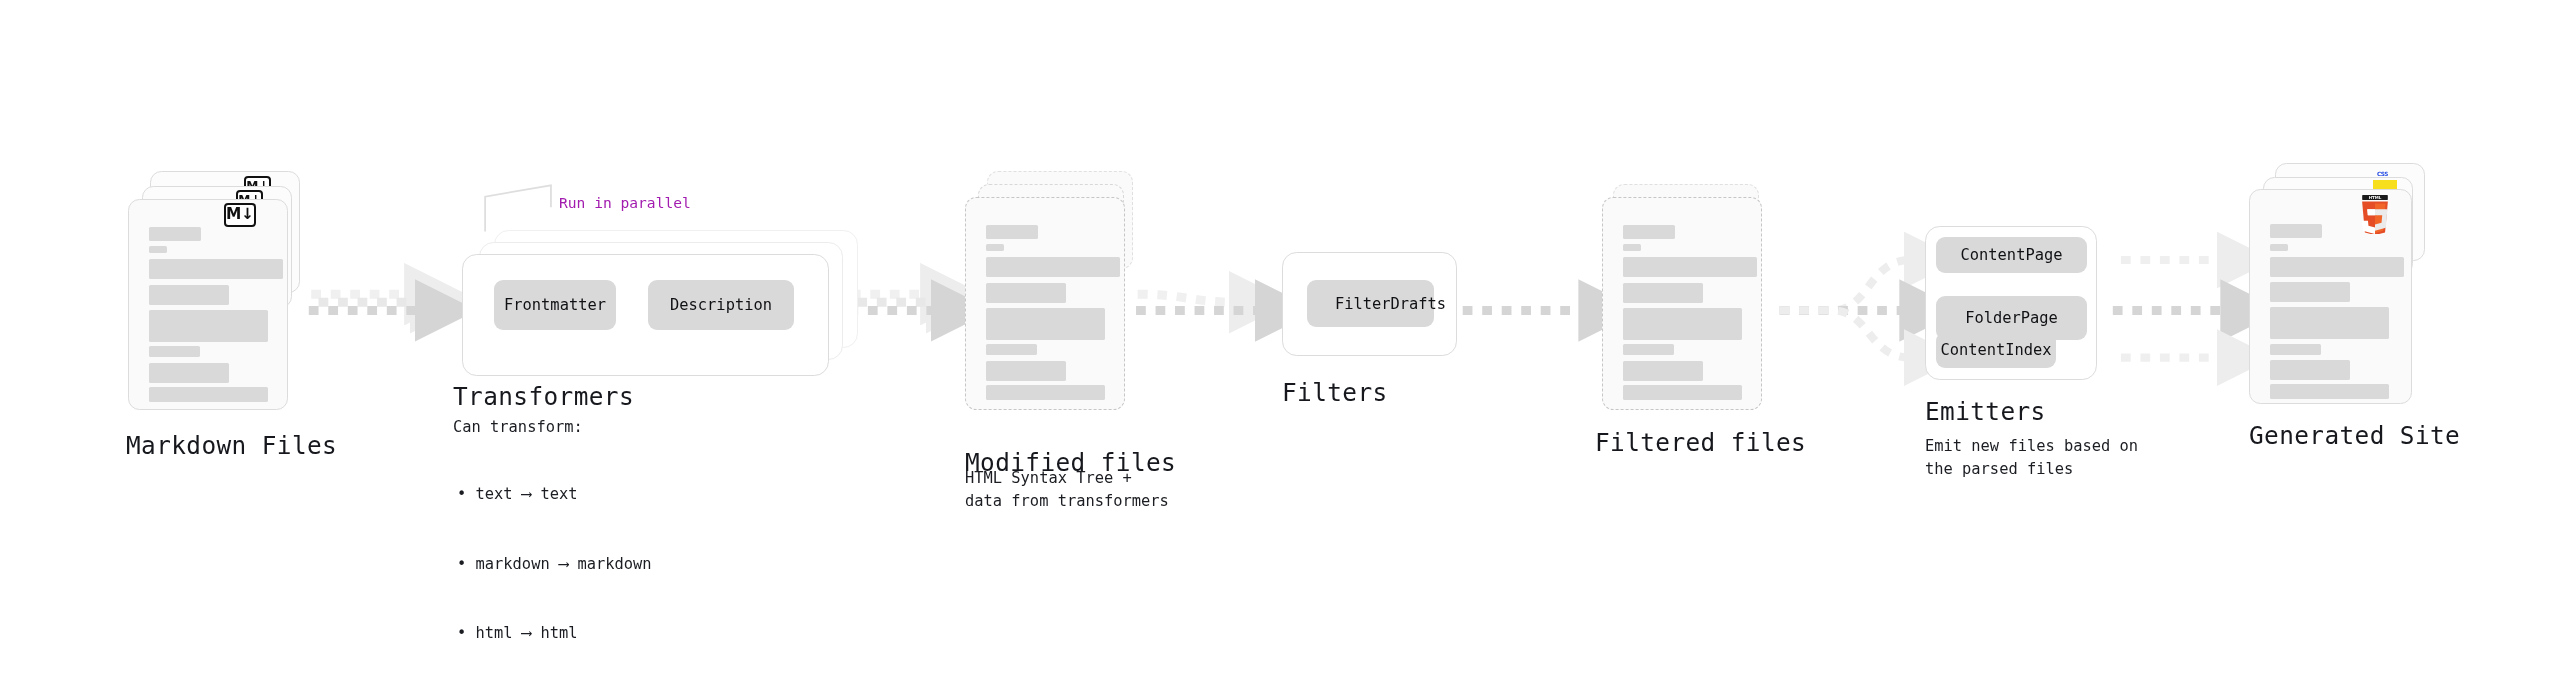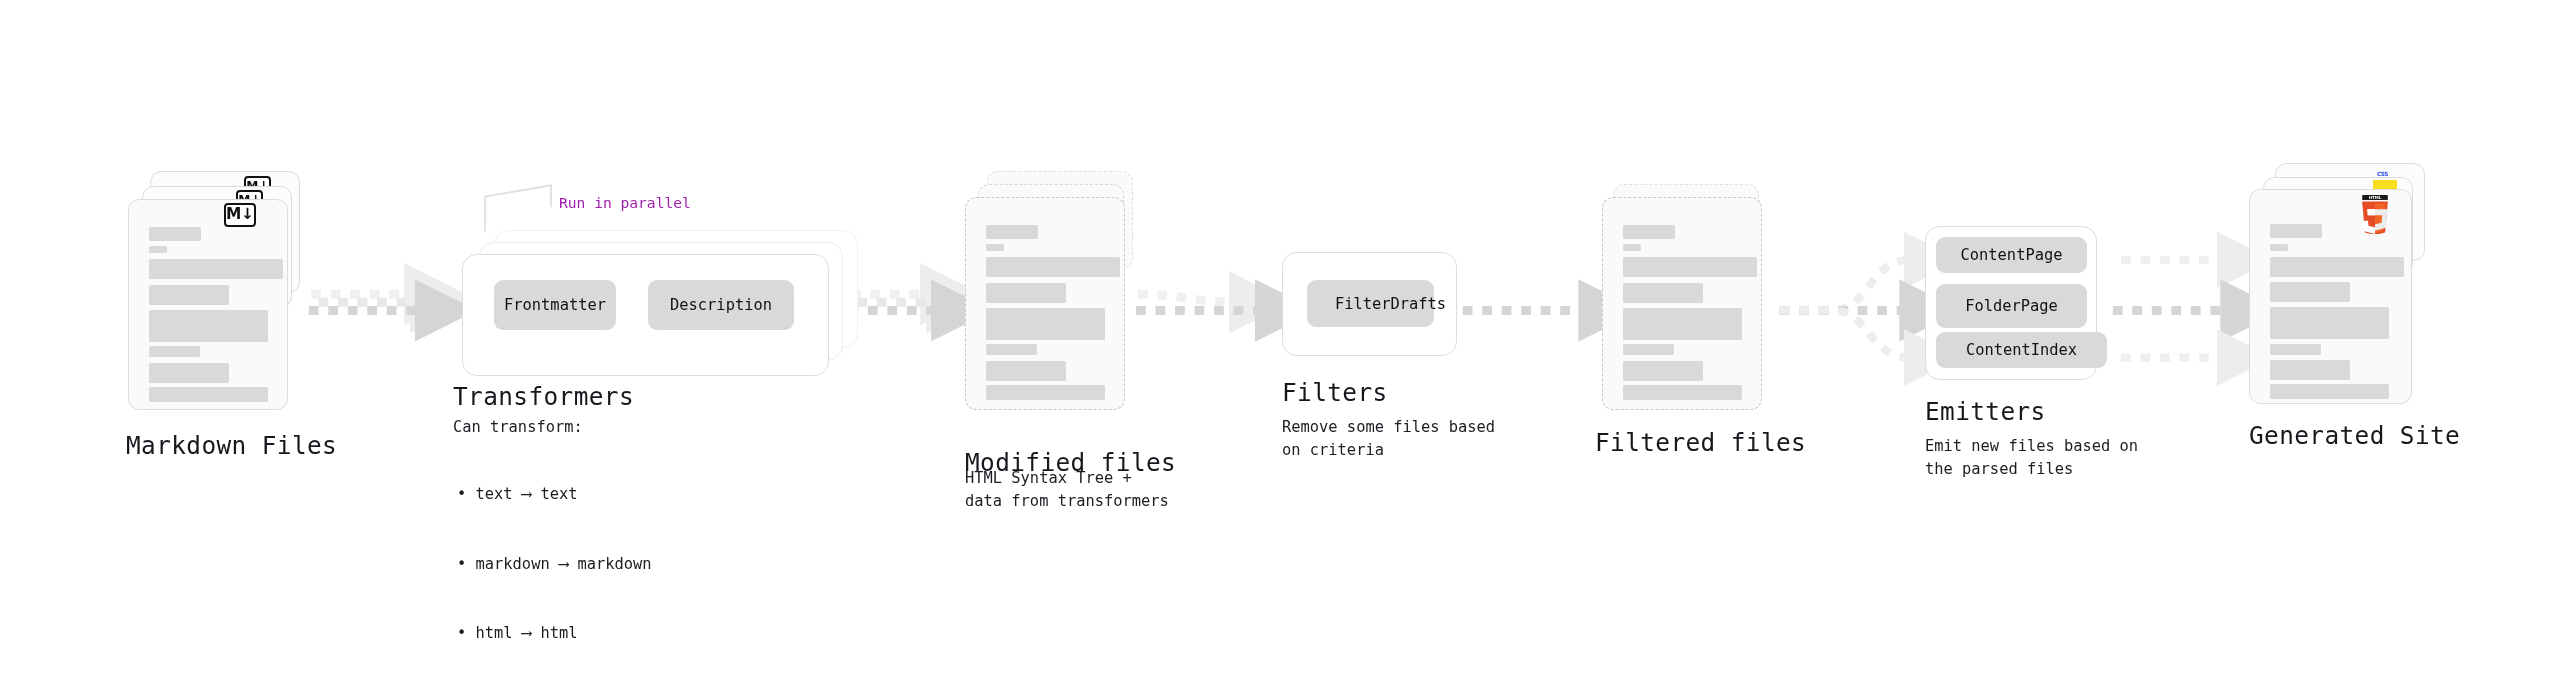--- a/index.html
+++ b/index.html
@@ -155,42 +155,40 @@
       <div class="bar" style="left:19.5px;top:187px;width:119px;height:14.6px;"></div>
     </div>
   </div>
   <div class="stage-label title" style="left:965px;top:448px;">Modified files</div>
   <div class="stage-label caption" style="left: 965px; top: 467px; white-space: pre;">HTML Syntax Tree +
 data from transformers</div>
 
   <div class="groupbox" style="left:1282px;top:252px;width:175px;height:104px;"></div>
   <div class="pill" style="left:1307px;top:280px;width:127px;height:47px;padding-left:40px;">FilterDrafts</div>
   <div class="stage-label title" style="left:1282px;top:378px;">Filters</div>
-  <div class="stage-label caption" style="left: 1282px; top: 416px; white-space: pre;">Remove some files based
-on criteria</div>
 
   <div class="cardwrap">
     <div class="card dashed" style="left:1613px;top:184px;width:146px;height:98px;border-color:#e0e0e0;"></div>
     <div class="card dashed" style="left:1602px;top:197px;width:160px;height:213px;">
       <div class="bar" style="left:19.5px;top:27px;width:52px;height:14px;"></div>
       <div class="bar" style="left:19.5px;top:46px;width:18.7px;height:6.5px;"></div>
       <div class="bar" style="left:19.5px;top:59px;width:134px;height:20.3px;"></div>
       <div class="bar" style="left:19.5px;top:85px;width:80px;height:20.3px;"></div>
       <div class="bar" style="left:19.5px;top:110px;width:119px;height:32px;"></div>
       <div class="bar" style="left:19.5px;top:146px;width:51px;height:11.4px;"></div>
       <div class="bar" style="left:19.5px;top:163px;width:80px;height:19.5px;"></div>
       <div class="bar" style="left:19.5px;top:187px;width:119px;height:14.6px;"></div>
     </div>
   </div>
   <div class="stage-label title" style="left:1595px;top:428px;">Filtered files</div>
 
   <div class="groupbox" style="left:1925px;top:226px;width:172px;height:154px;"></div>
   <div class="pill" style="left:1936px;top:237px;width:151px;height:36px;">ContentPage</div>
-  <div class="pill" style="left:1936px;top:284px;width:151px;height:44px;">FolderPage</div>
-  <div class="pill" style="left:1936px;top:332px;width:171px;height:36px;">ContentIndex</div>
+  <div class="pill" style="left:1936px;top:296px;width:151px;height:44px;">FolderPage</div>
+  <div class="pill" style="left:1936px;top:332px;width:120px;height:36px;">ContentIndex</div>
   <div class="stage-label title" style="left:1925px;top:397px;">Emitters</div>
   <div class="stage-label caption" style="left: 1925px; top: 435px; white-space: pre;">Emit new files based on
 the parsed files</div>
 
   <div class="cardwrap">
     <div class="card ghost" style="left:2275px;top:163px;width:150px;height:98px;"></div>
     <div class="css-badge" style="left:2372px;top:166px;width:21px;height:14.6px;">
       <div class="t">CSS</div>
       <div class="u"></div>
     </div>

